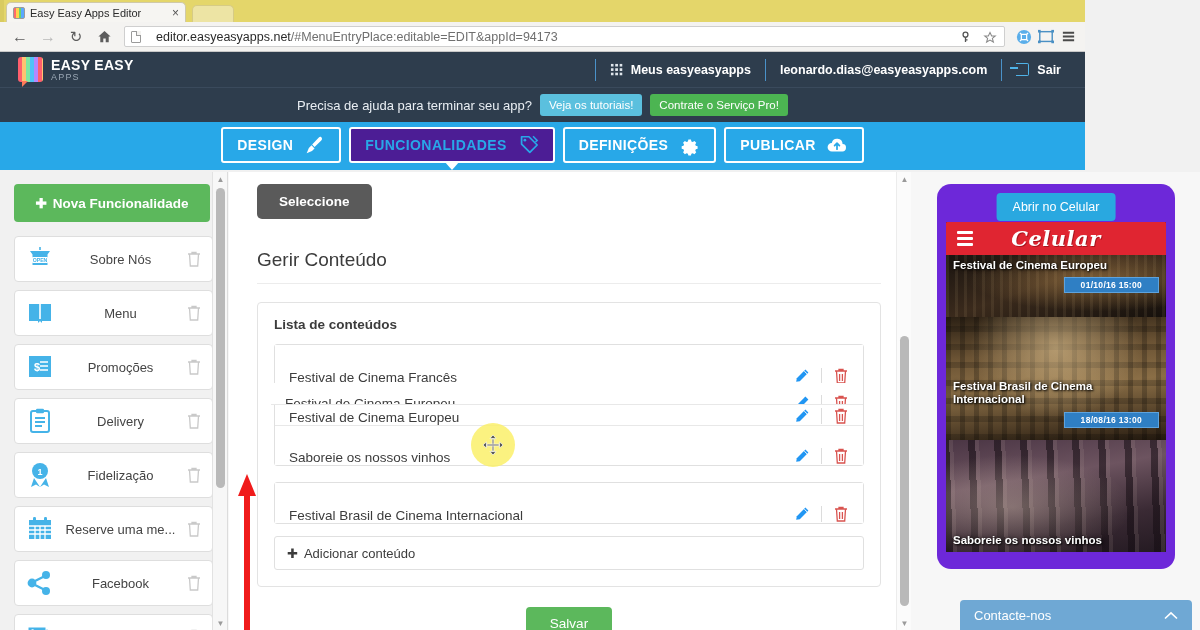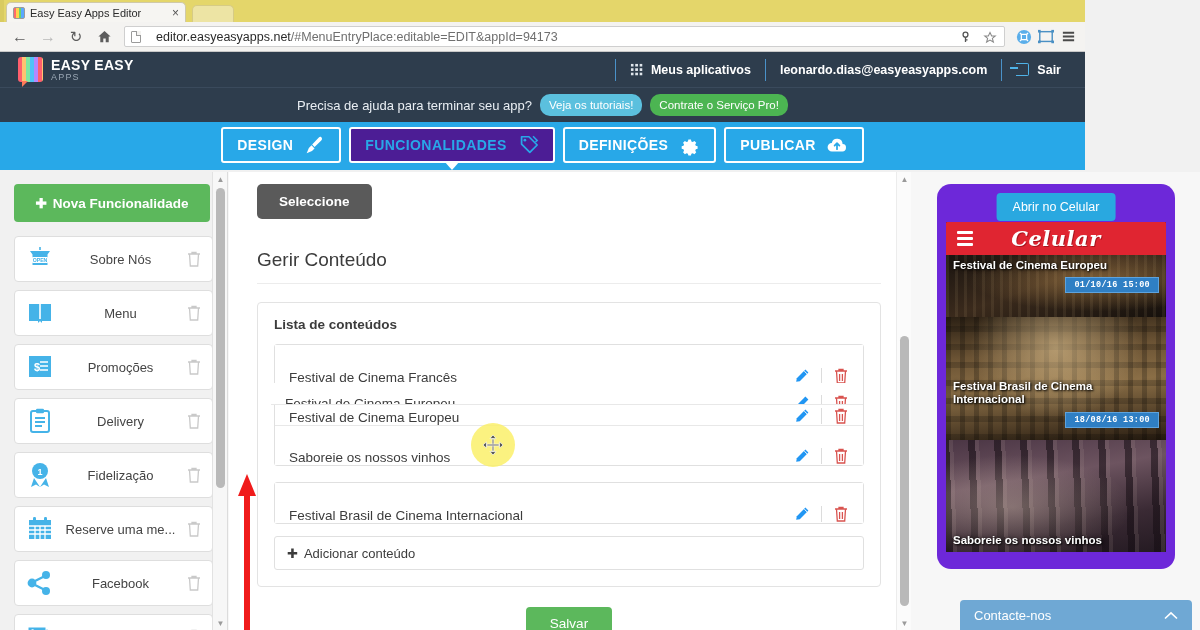--- a/index.html
+++ b/index.html
@@ -125,21 +125,21 @@
   }
 
   
   .promo-bar {
     height: 35px; background: #2e3d4d; display: flex; align-items: center;
     justify-content: center; gap: 8px;
     border-top: 1px solid #3a4a5c;
   }
   .promo-text { color:#e9eef3; font-size:13px; }
   .promo-btn {
-    border: none; border-radius: 10px; color:#fff; font-size:11.5px;
+    border: none; border-radius: 3px; color:#fff; font-size:11.5px;
     padding: 5px 9px; cursor: pointer; font-family: inherit;
   }
   .promo-btn.blue { background:#5bc0de; }
   .promo-btn.green { background:#4cb552; }
 
   
   .tabs-bar {
     height: 48px; background: #28a8e8; display: flex; align-items: flex-start;
     justify-content: center; gap: 8px; padding-top: 5px; position: relative;
   }
@@ -287,22 +287,22 @@
     letter-spacing: .5px; text-shadow: 1px 1px 0 #a8151f;
   }
   .p-card { position: relative; width: 220px; overflow: hidden; }
   .p-title {
     position: absolute; left: 7px; right: 36px; color: #fff; font-size: 11.5px;
     font-weight: bold; line-height: 1.15;
     text-shadow: 1px 1px 2px rgba(0,0,0,.95), 0 0 4px rgba(0,0,0,.8);
   }
   .p-date {
     position: absolute; right: 7px; background: #2f7fc4; color: #fff;
-    font-size: 8.5px; font-weight: bold; padding: 2px 8px; letter-spacing: .3px;
-    font-family: Liberation Mono, monospace;
+    font-size: 8.5px; font-weight: bold; padding: 2px 16px; letter-spacing: .3px;
+    font-family: Liberation Sans, sans-serif;
     border: 1px solid #5ea3dd;
   }
   .contact-bar {
     position: absolute; left: 48px; right: 8px; bottom: 0; height: 30px;
     background: #6fa8d4; border-radius: 4px 4px 0 0; display: flex;
     align-items: center; padding: 0 14px; color: #fff; font-size: 13px;
     cursor: pointer;
   }
   .chev-up { margin-left: auto; font-size: 13px; }
 
@@ -384,21 +384,21 @@
       <span class="brand-logo"></span>
       <span class="brand-text">
         <div class="brand-name">EASY EASY</div>
         <div class="brand-sub">APPS</div>
       </span>
     </div>
     <div class="header-right">
       <span class="hdr-sep"></span>
       <div class="hdr-item">
         <span class="grid-icon"></span>
-        <span>Meus aplicativos</span>
+        <span>Meus easyeasyapps</span>
       </div>
       <span class="hdr-sep"></span>
       <div class="hdr-item">
         <span>leonardo.dias@easyeasyapps.com</span>
       </div>
       <span class="hdr-sep"></span>
       <div class="hdr-item">
         <span class="logout-icon"></span>
         <span>Sair</span>
       </div>

